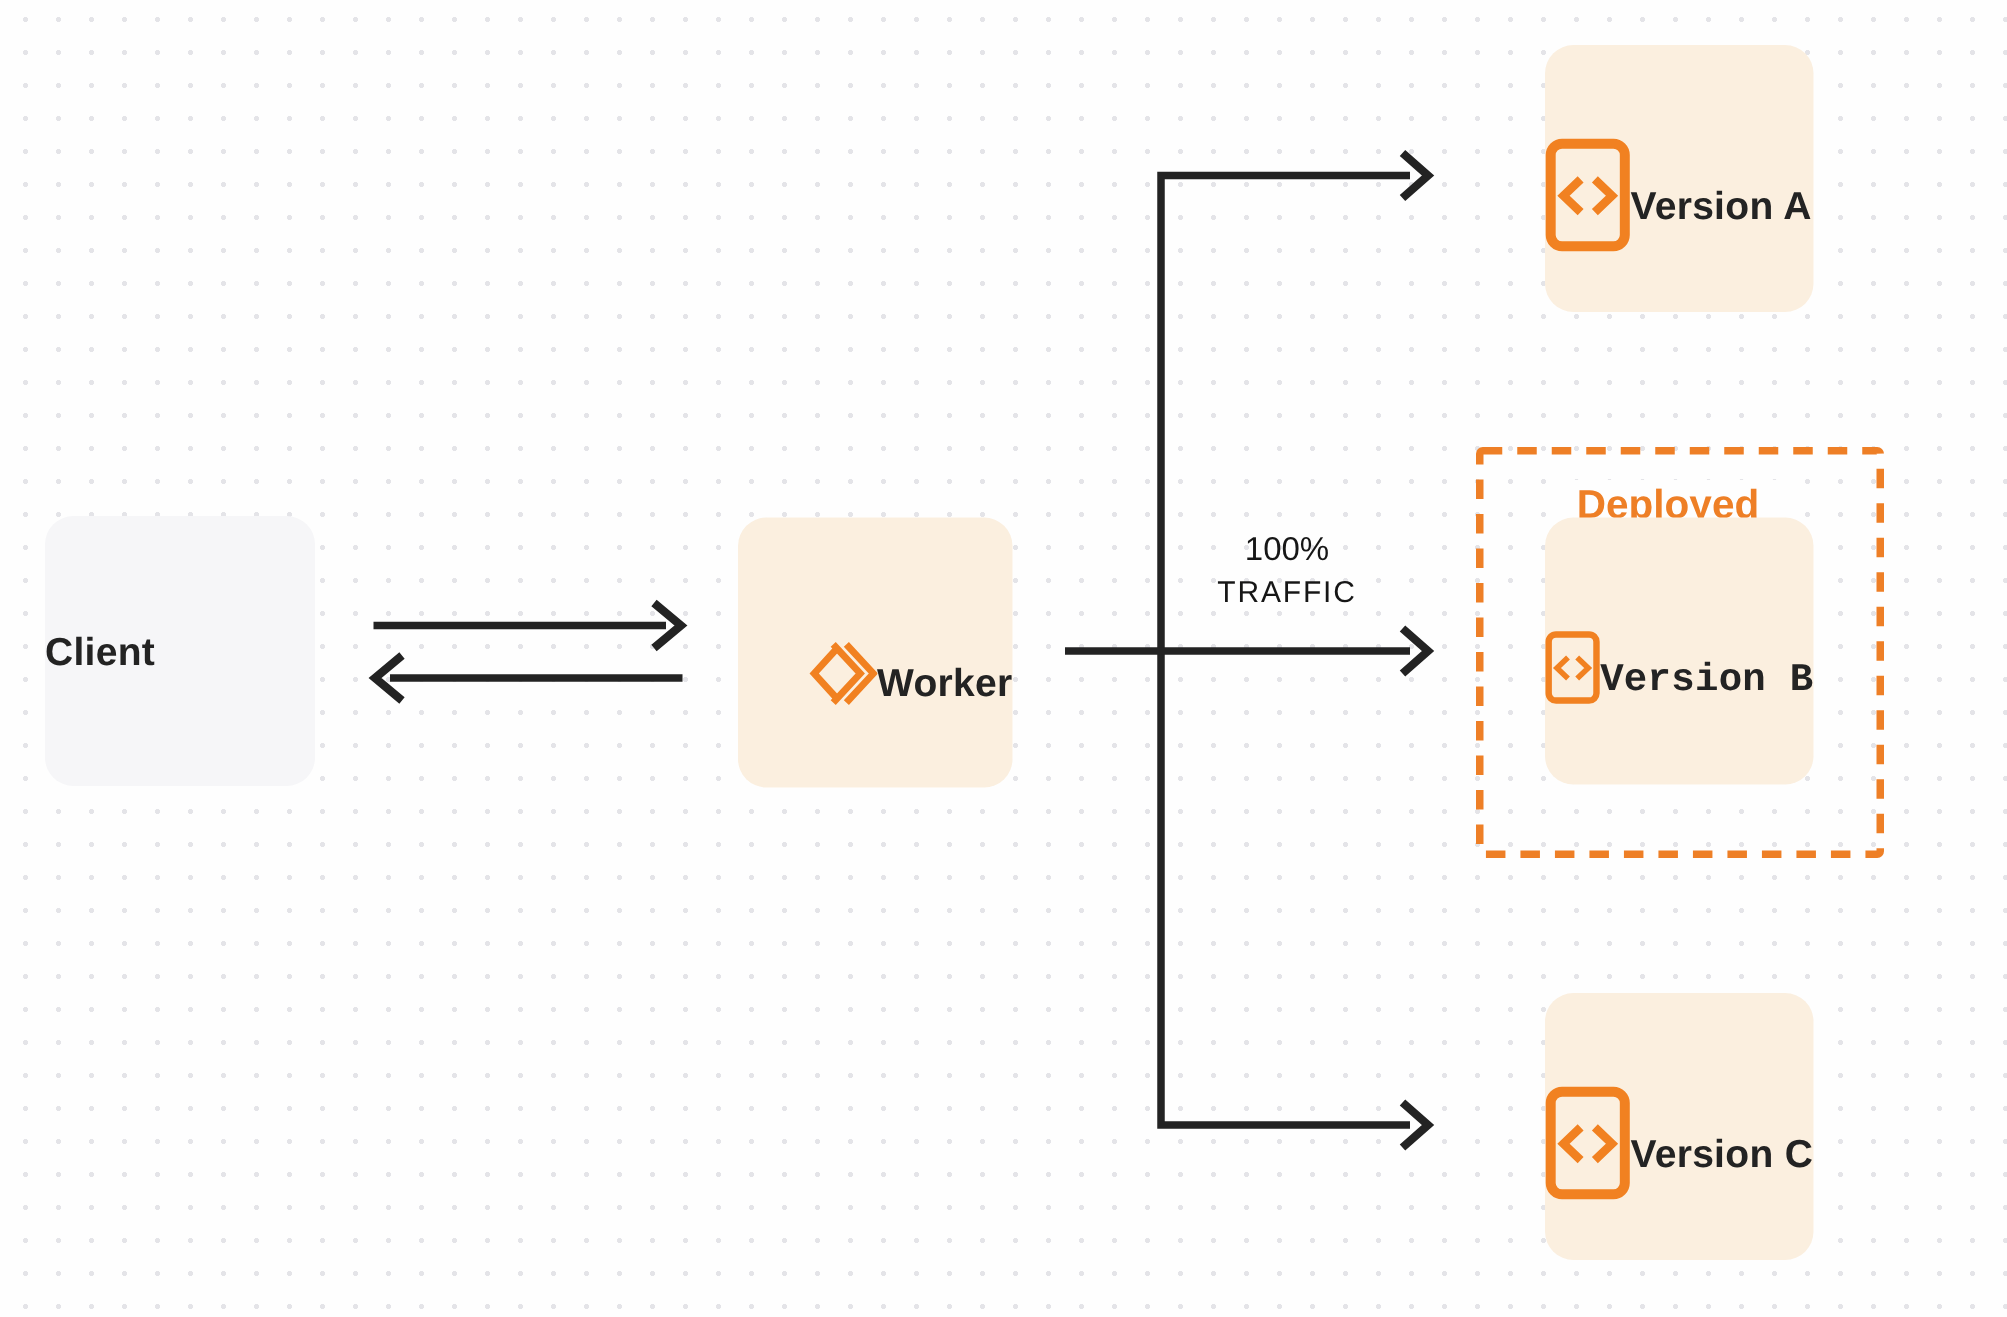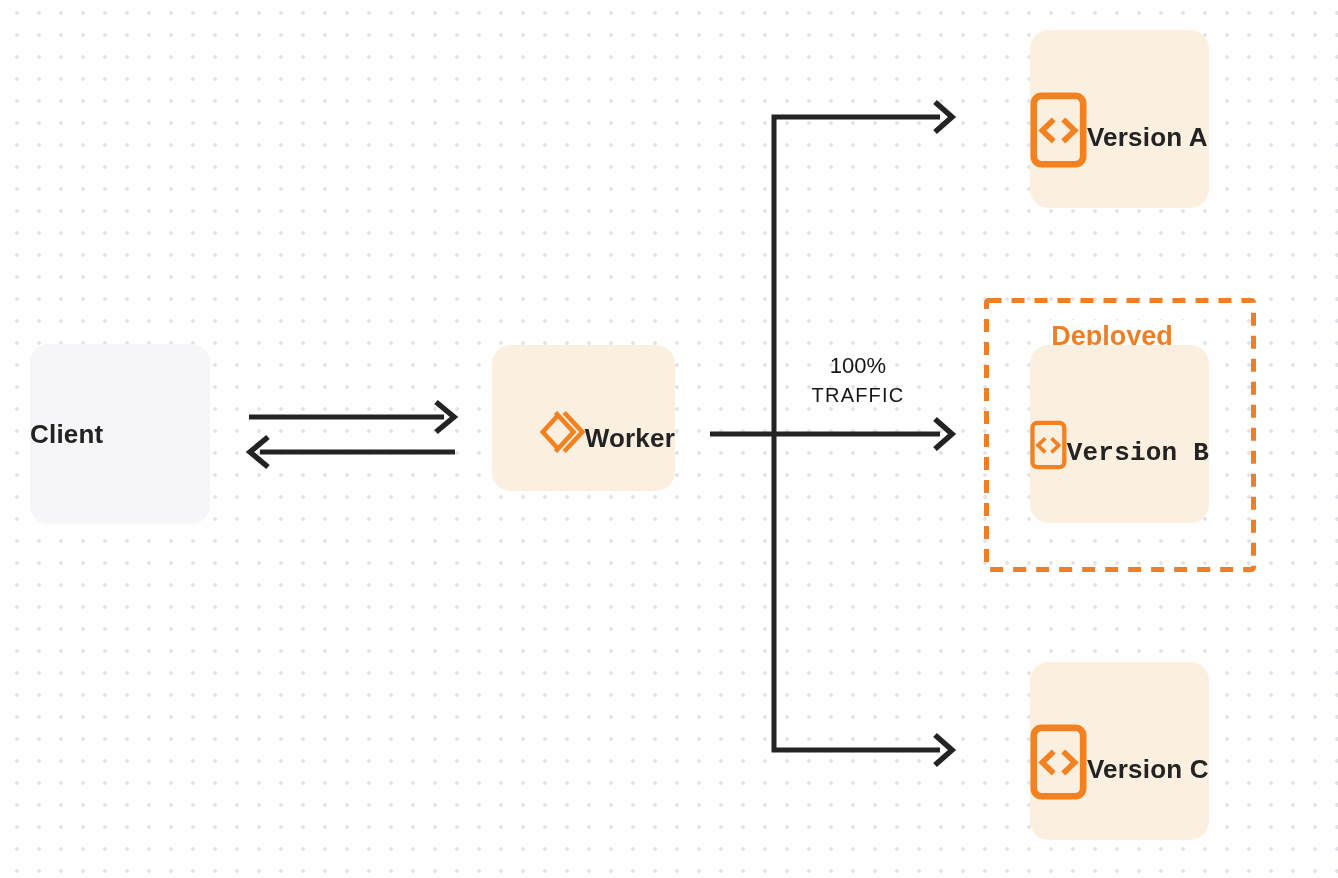--- a/index.html
+++ b/index.html
@@ -38,21 +38,21 @@
     letter-spacing: 0.2px;
     white-space: nowrap;
   }
   .client-box {
     left: 30px; top: 344px;
     width: 180px; height: 180px;
     background: #F6F6F8;
   }
   .worker-box {
     left: 492px; top: 345px;
-    width: 183px; height: 146px;
+    width: 183px; height: 180px;
     background: #FBEFDF;
     padding-top: 27px;
     padding-left: 44px;
   }
   .worker-box .label { margin-top: 13px; }
   .version-box {
     width: 179px; height: 178px;
     background: #FBEFDF;
     padding-top: 22px;
   }

